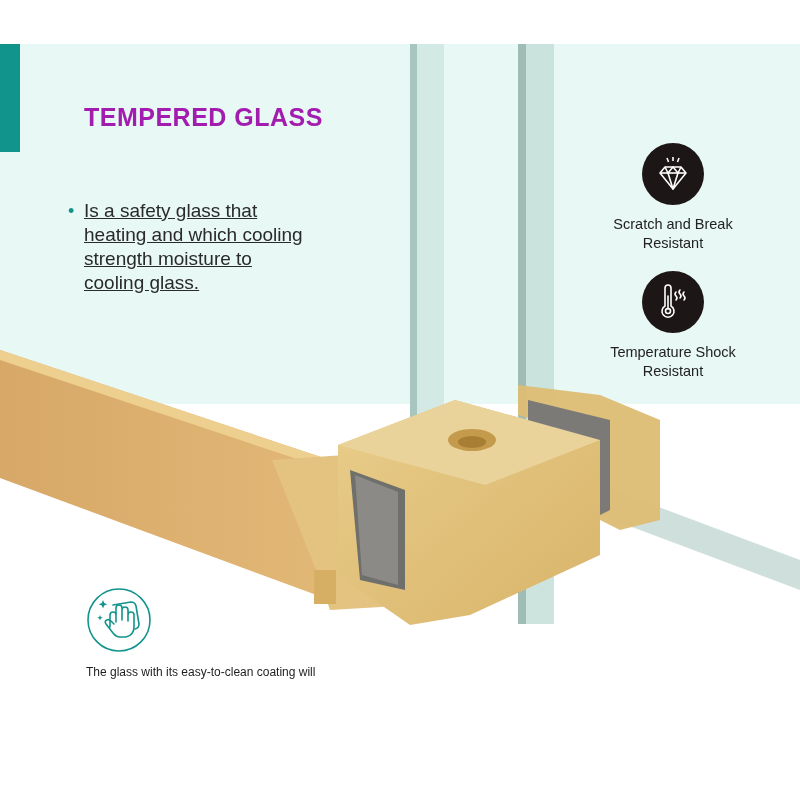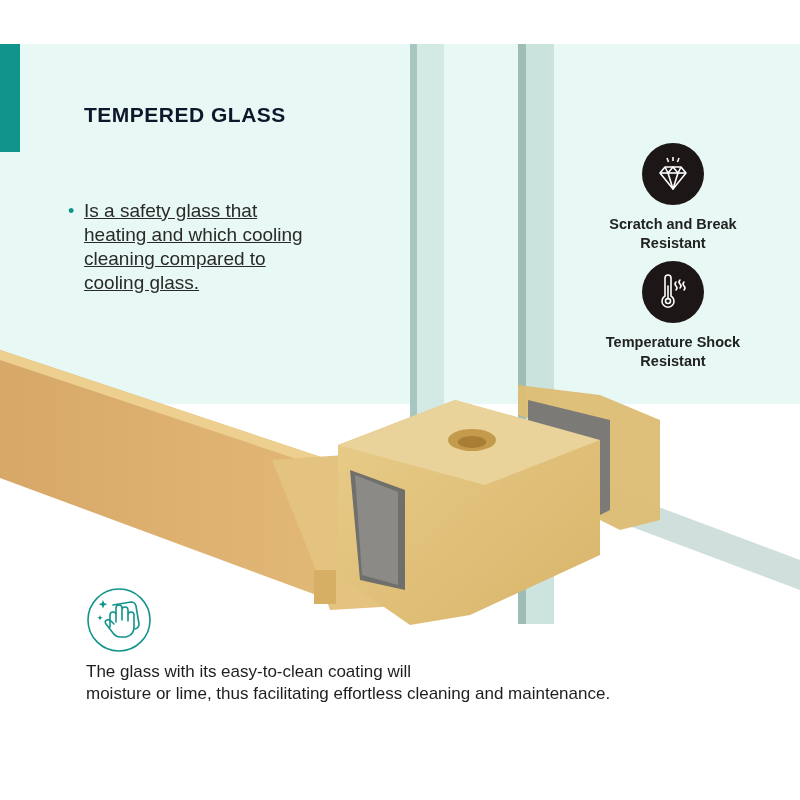--- a/index.html
+++ b/index.html
@@ -1,28 +1,28 @@
 <!DOCTYPE html>
 <html><head>
 <meta charset="utf-8">
 <style>
   html,body{margin:0;padding:0;}
   body{width:800px;height:800px;position:relative;overflow:hidden;background:#ffffff;font-family:"Liberation Sans","DejaVu Sans",sans-serif;color:#1a1a1a;}
   .panel-bg{position:absolute;left:0;top:44px;width:800px;height:360px;background:#e8f8f4;}
   .accent-bar{position:absolute;left:0;top:44px;width:20px;height:108px;background:#11948b;}
-  .title{position:absolute;left:84px;top:103px;font-size:21px;font-weight:bold;letter-spacing:0.5px;color:#0f172a;margin:0;}
+  .title{position:absolute;left:84px;top:103px;font-size:25px;font-weight:bold;letter-spacing:0.5px;color:#a21caf;margin:0;}
   .bullet{position:absolute;left:68px;top:199px;width:330px;font-size:19px;line-height:24px;color:#2a2a2a;}
   .bullet .dot{position:absolute;left:0;top:0;color:#11948b;font-size:18px;}
   .bullet .txt{display:block;padding-left:16px;text-decoration:underline;}
   .art{position:absolute;left:0;top:0;width:800px;height:800px;}
-  .feature{position:absolute;width:180px;text-align:center;font-weight:bold;}
+  .feature{position:absolute;width:180px;text-align:center;}
   .feature .circle{width:62px;height:62px;border-radius:50%;background:#1c1616;margin:0 auto;display:flex;align-items:center;justify-content:center;}
   .feature .label{margin-top:10px;font-size:14.5px;line-height:19px;color:#222;}
   .clean-icon{position:absolute;left:86px;top:587px;width:66px;height:66px;}
-  .clean-text{position:absolute;left:86px;top:661px;width:680px;font-size:17px;line-height:22px;color:#1e1e1e;}
+  .clean-text{position:absolute;left:86px;top:661px;width:680px;font-size:12px;line-height:22px;color:#1e1e1e;}
   .clean-text span{display:block;}
 </style>
 </head>
 <body>
 
 <div class="panel-bg"></div>
 <div class="accent-bar"></div>
 
 <svg class="art" viewBox="0 0 800 800">
   <defs>
@@ -60,21 +60,21 @@
   <polygon points="518,385 600,395 660,420 660,520 620,530 600,520 600,440 518,415" fill="#ddbd74" opacity="0.95"></polygon>
   <polygon points="528,400 610,420 610,510 600,515 600,440 528,420" fill="#7b7a76"></polygon>
 </svg>
 
 <h1 class="title">TEMPERED GLASS</h1>
 
 <div class="bullet">
   <span class="dot">•</span>
   <span class="txt">Is a safety glass that</span>
   <span class="txt">heating and which cooling</span>
-  <span class="txt">cleaning compared to</span>
+  <span class="txt">strength moisture to</span>
   <span class="txt">cooling glass.</span>
 </div>
 
 <div class="feature" style="left:583px;top:143px;">
   <div class="circle">
     <svg width="36" height="36" viewBox="0 0 36 36" fill="none" stroke="#fff" stroke-width="1.6" stroke-linejoin="round">
       <line x1="12" y1="2" x2="13.5" y2="6"></line>
         <line x1="18" y1="1" x2="18" y2="5"></line>
         <line x1="24" y1="2" x2="22.5" y2="6"></line>
       <polygon points="10,11 26,11 31,17 18,33 5,17"></polygon>
@@ -82,21 +82,21 @@
       <polyline points="10,11 13,17 18,33 23,17 26,11"></polyline>
       <polyline points="13,17 18,11 23,17"></polyline>
     </svg>
   </div>
   <div class="label">
     <div>Scratch and Break</div>
     <div>Resistant</div>
   </div>
 </div>
 
-<div class="feature" style="left:583px;top:261px;">
+<div class="feature" style="left:583px;top:271px;">
   <div class="circle">
     <svg width="36" height="36" viewBox="0 0 36 36" fill="none" stroke="#fff" stroke-width="1.6" stroke-linecap="round">
       <path d="M10 4 a3 3 0 0 1 6 0 v18 a6 6 0 1 1 -6 0 z"></path>
       <line x1="13" y1="12" x2="13" y2="25"></line>
       <circle cx="13" cy="27" r="2.5"></circle>
       <path d="M21 8 q-2 2 0 4 q2 2 0 4"></path>
       <path d="M25 6 q-2 2 0 4 q2 2 0 4"></path>
       <path d="M29 8 q-2 2 0 4 q2 2 0 4"></path>
     </svg>
   </div>
@@ -109,14 +109,13 @@
 <svg class="clean-icon" viewBox="0 0 66 66" fill="none" stroke="#11948b" stroke-width="1.6" stroke-linejoin="round" stroke-linecap="round">
   <circle cx="33" cy="33" r="31"></circle>
   <path d="M17 13 l1.2 3 3 1.2 -3 1.2 -1.2 3 -1.2 -3 -3 -1.2 3 -1.2 z" fill="#11948b" stroke="none"></path>
   <path d="M14 28 l0.8 2 2 0.8 -2 0.8 -0.8 2 -0.8 -2 -2 -0.8 2 -0.8 z" fill="#11948b" stroke="none"></path>
   <path d="M27 18 l18 -3 q4 0 5 4 l3 18 q0 4 -4 5"></path>
   <path d="M24 40 l0 -12 q0 -3 3 -3 q3 0 3 3 l0 7 M30 33 l0 -12 q0 -3 3 -3 q3 0 3 3 l0 12 M36 32 l0 -9 q0 -3 3 -3 q3 0 3 3 l0 11 M42 34 l0 -6 q0 -3 3 -3 q3 0 3 3 l0 12 q0 8 -8 10 l-6 0 q-4 0 -7 -4 l-7 -9 q-2 -3 1 -4 q2 -1 4 1 l3 3"></path>
 </svg>
 
 <div class="clean-text">
   <span>The glass with its easy-to-clean coating will</span>
-  <span>moisture or lime, thus facilitating effortless cleaning and maintenance.</span>
 </div>
 
 </body></html>

